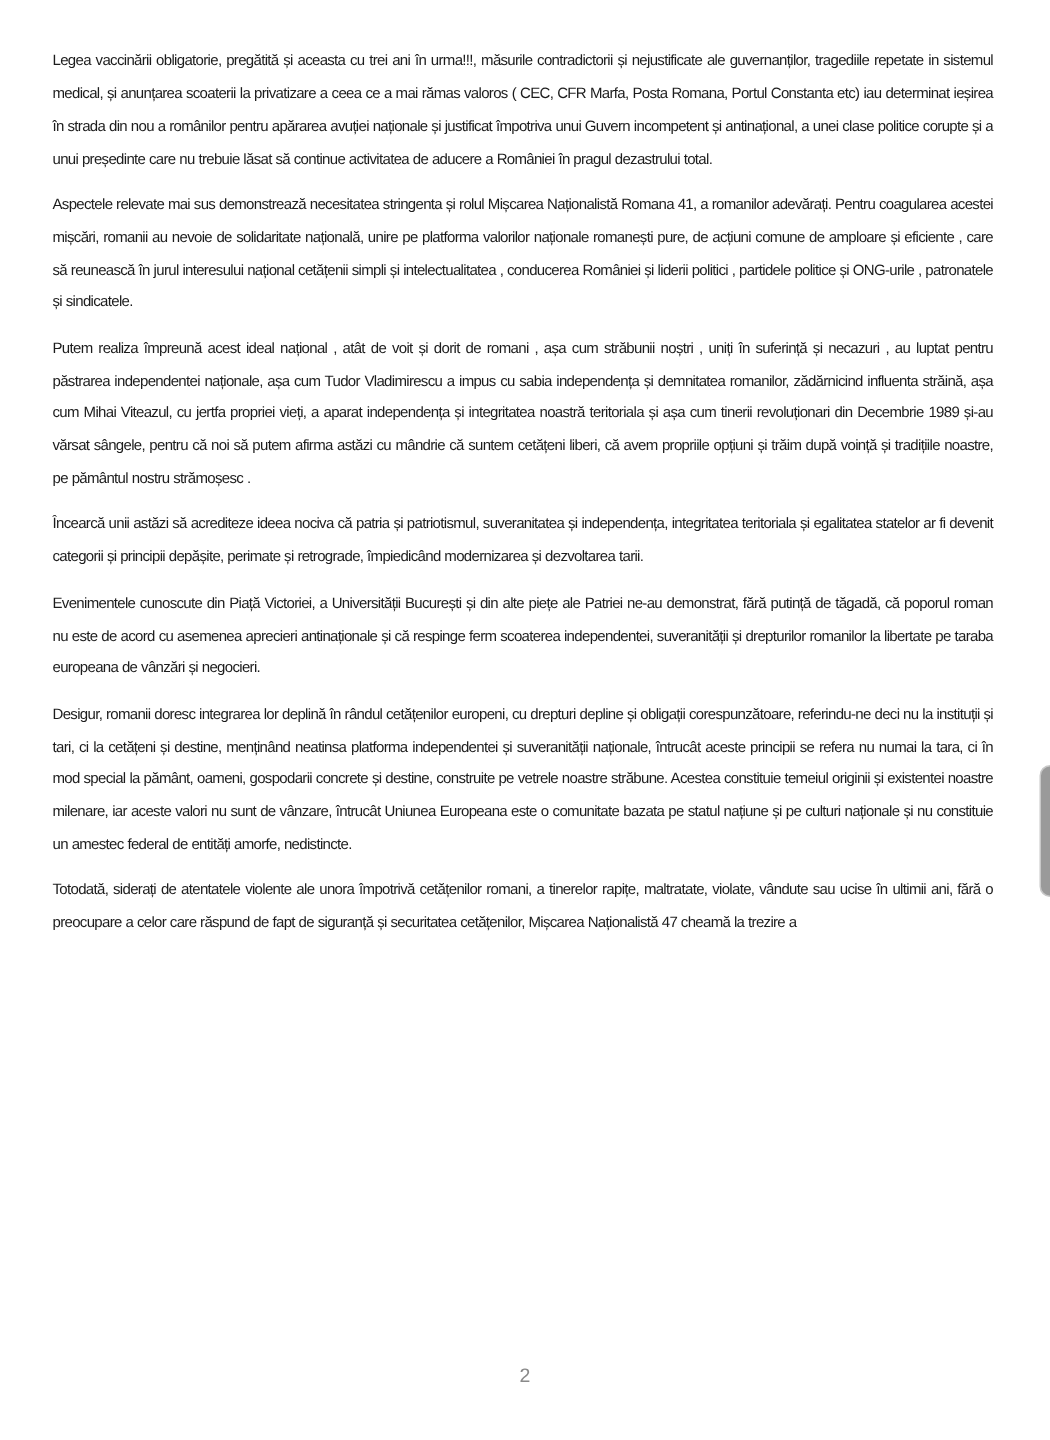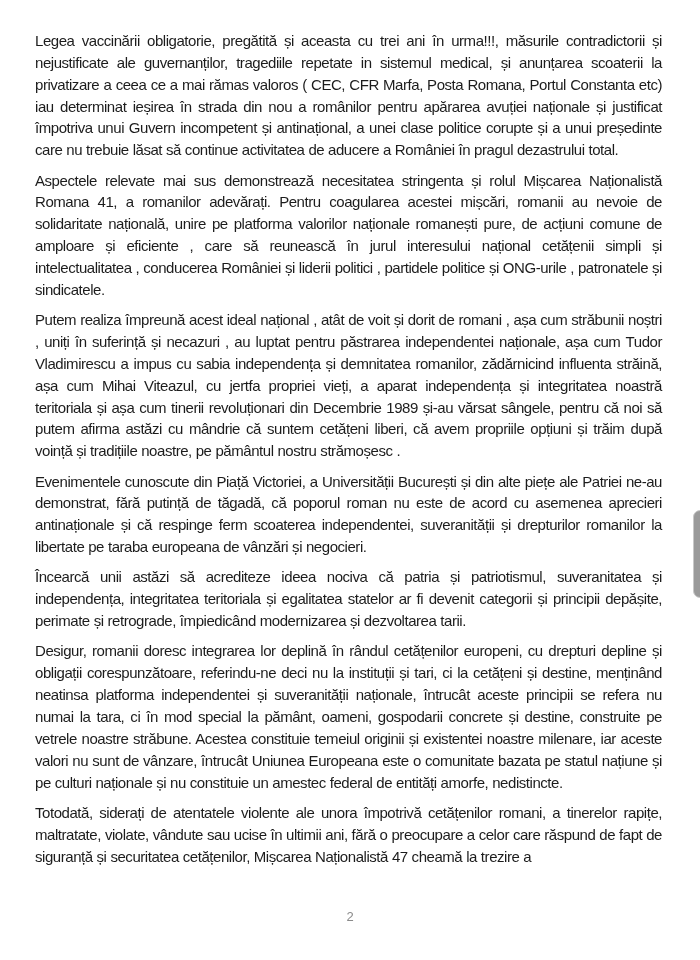--- a/index.html
+++ b/index.html
@@ -24,21 +24,21 @@
       background: #ffffff;
     }
     .text-column {
       position: absolute;
       left: 35px;
       top: 30px;
       width: 627px;
     }
     .para {
       margin: 0 0 8.5px 0;
-      font-size: 15px;
+      font-size: 10px;
       line-height: 21.85px;
       text-align: justify;
       letter-spacing: -0.45px;
       word-spacing: 0.2px;
     }
     .para.last {
       margin-bottom: 0;
     }
     .page-number {
       position: absolute;
@@ -62,22 +62,22 @@
     }
   </style>
 </head>
 <body>
 
 <div class="page">
   <div class="text-column">
     <p class="para">Legea vaccinării obligatorie, pregătită și aceasta cu trei ani în urma!!!, măsurile contradictorii și nejustificate ale guvernanților, tragediile repetate in sistemul medical,  și anunțarea scoaterii la privatizare a ceea ce a mai rămas valoros ( CEC, CFR Marfa, Posta Romana, Portul Constanta etc) iau determinat ieșirea  în strada din nou a românilor pentru apărarea avuției naționale și justificat împotriva unui Guvern incompetent și antinațional, a unei clase politice corupte și a unui președinte care nu trebuie lăsat să continue activitatea de aducere a României în pragul dezastrului total.</p>
     <p class="para">Aspectele relevate mai sus demonstrează necesitatea stringenta și rolul Mișcarea Naționalistă Romana 41, a romanilor adevărați. Pentru coagularea acestei mișcări, romanii au nevoie de solidaritate națională, unire pe platforma valorilor naționale romanești pure, de acțiuni comune de amploare și eficiente , care să reunească în jurul interesului național cetățenii simpli și intelectualitatea , conducerea României și liderii politici , partidele politice și ONG-urile , patronatele și sindicatele.</p>
     <p class="para">Putem realiza împreună acest ideal național , atât de voit și dorit de romani , așa cum străbunii noștri , uniți în suferință și necazuri , au luptat pentru păstrarea independentei naționale, așa cum Tudor Vladimirescu a impus cu sabia independența și demnitatea romanilor, zădărnicind influenta străină, așa cum Mihai Viteazul, cu jertfa propriei vieți, a aparat independența și integritatea noastră teritoriala și așa cum tinerii revoluționari din Decembrie 1989 și-au vărsat sângele, pentru că noi să putem afirma astăzi cu mândrie că suntem cetățeni liberi, că avem propriile opțiuni și trăim după voință și tradițiile noastre, pe pământul nostru strămoșesc .</p>
+    <p class="para">Încearcă unii astăzi să acrediteze ideea nociva că patria și patriotismul, suveranitatea și independența, integritatea teritoriala și egalitatea statelor ar fi devenit categorii și principii depășite, perimate și retrograde, împiedicând modernizarea și dezvoltarea tarii.</p>
     <p class="para">Evenimentele cunoscute din Piață Victoriei, a Universității București și din alte piețe ale Patriei ne-au demonstrat, fără putință de tăgadă, că poporul roman nu este de acord cu asemenea aprecieri antinaționale și că respinge ferm scoaterea independentei, suveranității și drepturilor romanilor la libertate pe taraba europeana de vânzări și negocieri.</p>
-    <p class="para">Încearcă unii astăzi să acrediteze ideea nociva că patria și patriotismul, suveranitatea și independența, integritatea teritoriala și egalitatea statelor ar fi devenit categorii și principii depășite, perimate și retrograde, împiedicând modernizarea și dezvoltarea tarii.</p>
     <p class="para">Desigur, romanii doresc integrarea lor deplină în rândul cetățenilor europeni, cu drepturi depline și obligații corespunzătoare, referindu-ne deci nu la instituții și tari, ci la cetățeni și destine, menținând neatinsa platforma independentei și suveranității naționale, întrucât aceste principii se refera nu numai la tara, ci în mod special la pământ, oameni, gospodarii concrete și destine, construite pe vetrele noastre străbune. Acestea constituie temeiul originii și existentei noastre milenare, iar aceste valori nu sunt de vânzare, întrucât Uniunea Europeana este o comunitate bazata pe statul națiune și pe culturi naționale și nu constituie un amestec federal de entități amorfe, nedistincte.</p>
     <p class="para last">Totodată, siderați de atentatele violente ale unora împotrivă cetățenilor romani, a tinerelor rapițe, maltratate, violate, vândute sau ucise în ultimii ani, fără o preocupare a celor care răspund de fapt de siguranță și securitatea cetățenilor, Mișcarea Naționalistă  47 cheamă la trezire a</p>
   </div>
 
   <div class="page-number">2</div>
 
   <div class="side-tab"></div>
 </div>
 
 </body></html>

